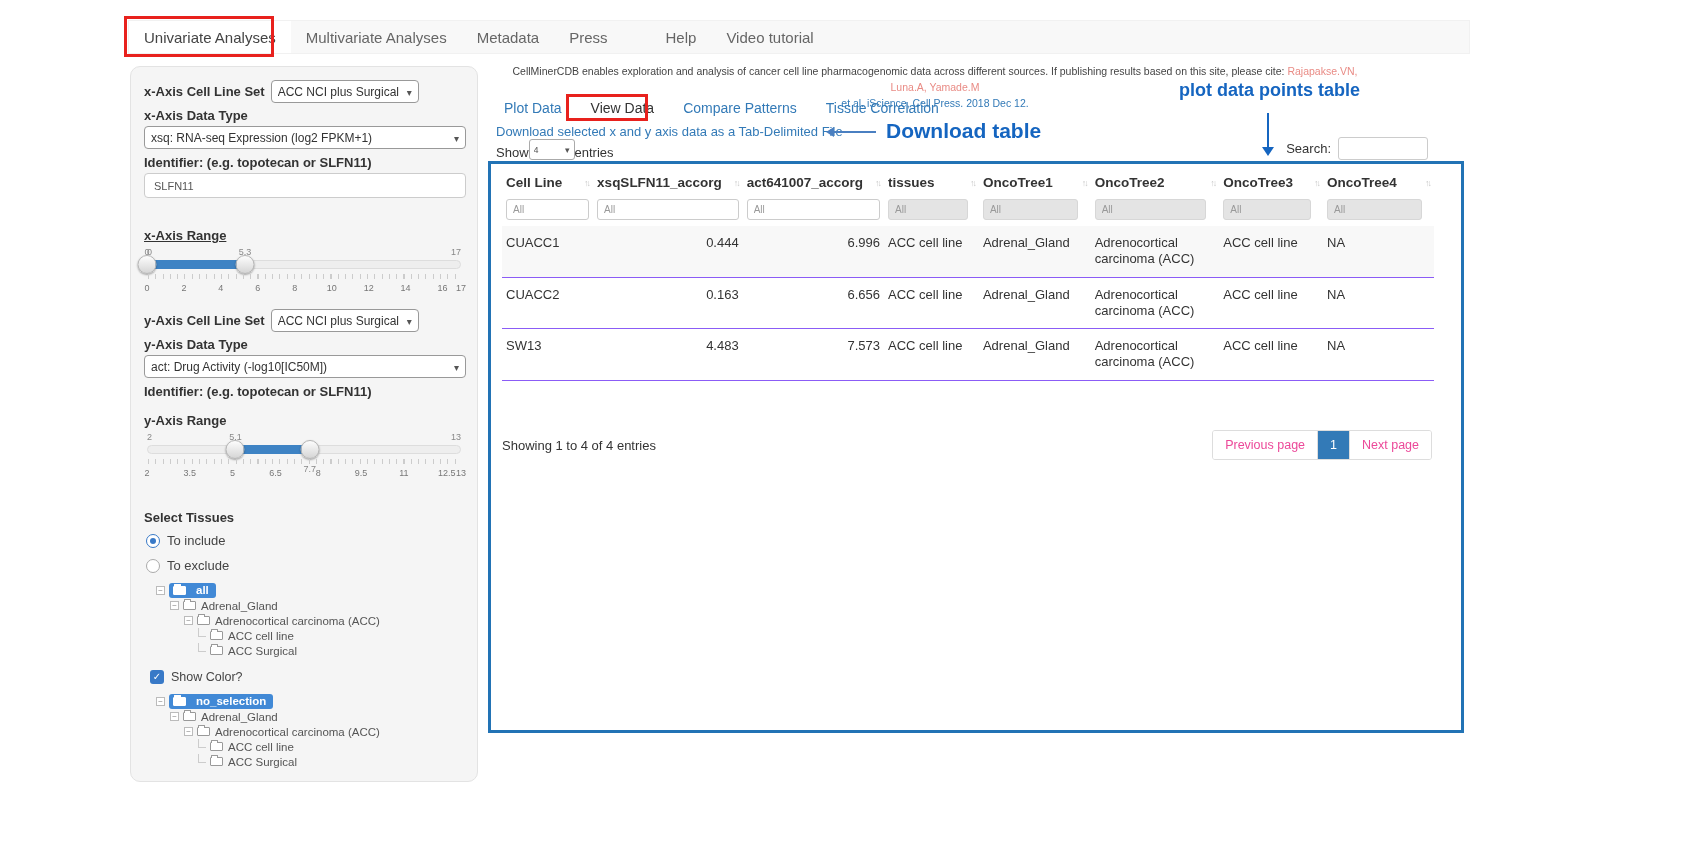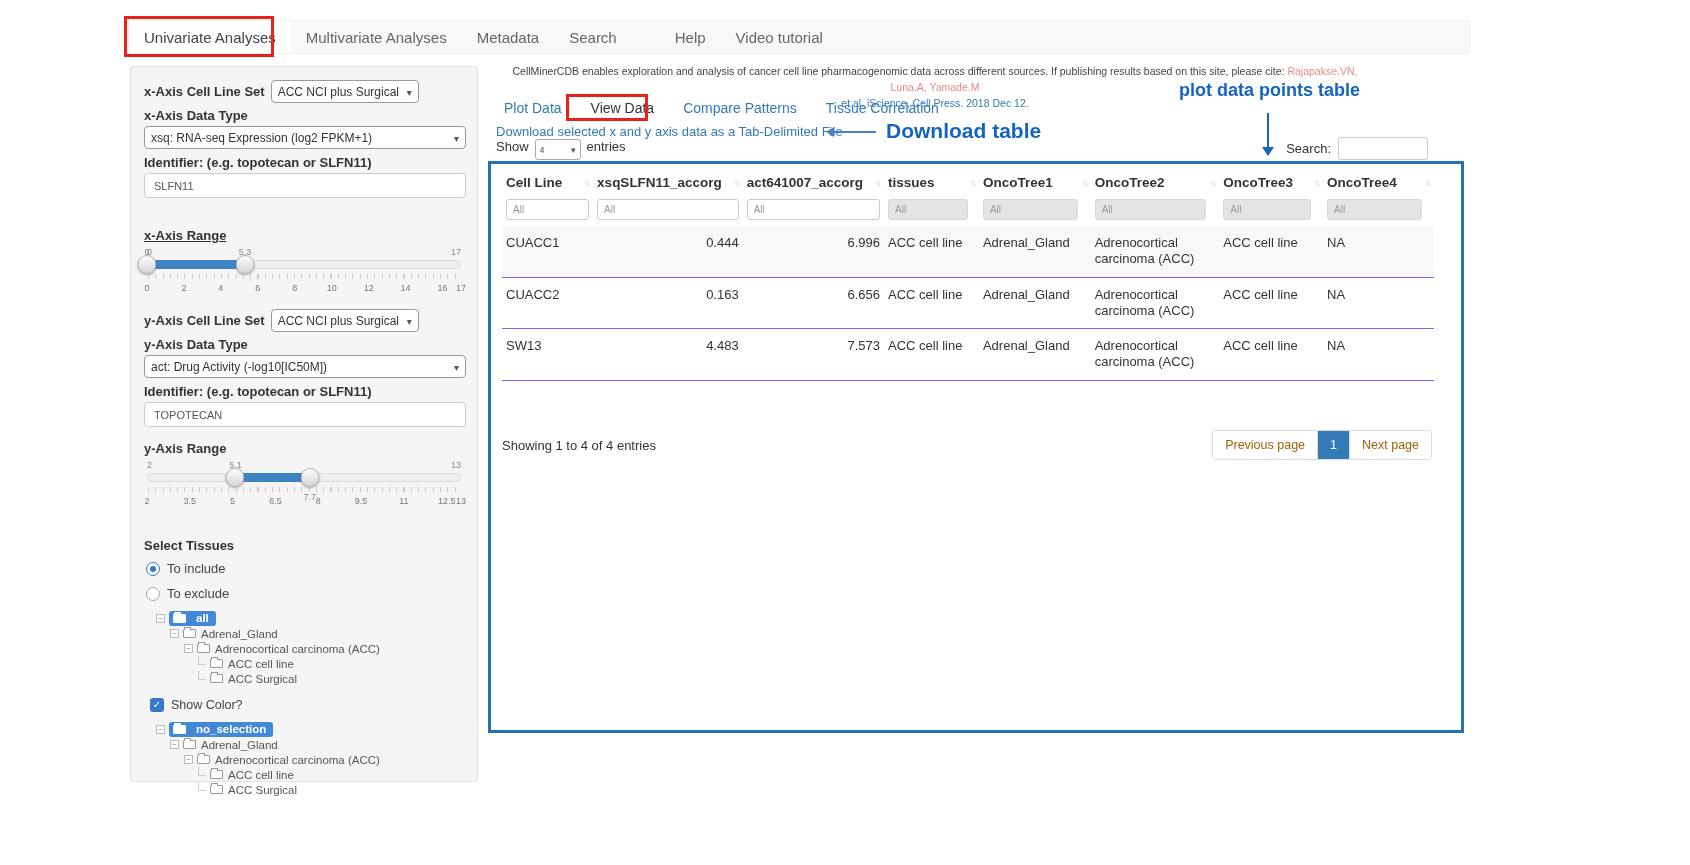--- a/index.html
+++ b/index.html
@@ -17,21 +17,21 @@
   
   .red-box { position:absolute; border:3px solid #e8211d; z-index:30; pointer-events:none; }
   .ann-text { position:absolute; font-weight:bold; color:#1565c0; z-index:30; white-space:nowrap; }
   .h-arrow { position:absolute; width:46px; height:2px; background:#4a7fc1; z-index:30; }
   .h-arrow::before { content:""; position:absolute; left:-9px; top:-4px; border:5px solid transparent; border-right:8px solid #4a7fc1; }
   .v-arrow { position:absolute; width:2px; height:40px; background:#1565c0; z-index:30; }
   .v-arrow::after { content:""; position:absolute; left:-5px; bottom:-9px; border:6px solid transparent; border-top:9px solid #1565c0; }
 
   
   .sidebar { position:absolute; left:130px; top:66px; width:348px; height:716px;
-    background:#f5f5f5; border:1px solid #e3e3e3; border-radius:2px; padding:13px 13px;
+    background:#f5f5f5; border:1px solid #e3e3e3; border-radius:10px; padding:13px 13px;
     font-size:13px; color:#333; }
   .lab { font-weight:bold; font-size:13px; color:#333; }
   .inline-row { display:flex; align-items:center; gap:6px; margin-bottom:5px; }
   .sel-wrap { position:relative; display:inline-block; }
   .sel-wrap::after { content:"▾"; position:absolute; right:7px; top:50%; transform:translateY(-50%);
     font-size:10px; color:#555; pointer-events:none; }
   select.sel { appearance:none; -webkit-appearance:none; background:#fff; border:1px solid #999;
     border-radius:4px; height:23px; font-size:12px; color:#333; padding:0 18px 0 6px;
     font-family:"Liberation Sans",sans-serif; }
   .sel.small { width:148px; }
@@ -81,21 +81,21 @@
 
   
   .citation { position:absolute; left:495px; top:64px; width:880px; text-align:center;
     font-size:10.5px; color:#444; line-height:1.5; }
   .cit-link { color:#e98b85; cursor:pointer; }
   .cit-link2 { color:#337ab7; cursor:pointer; }
   .tabs { position:absolute; left:504px; top:100px; display:flex; gap:29px; font-size:14px; }
   .tab { color:#337ab7; cursor:pointer; white-space:nowrap; }
   .tab.active { color:#333; }
   .download-link { position:absolute; left:496px; top:124px; font-size:13px; color:#337ab7; cursor:pointer; }
-  .show-row { position:absolute; left:496px; top:139px; display:flex; align-items:flex-start; gap:6px;
+  .show-row { position:absolute; left:496px; top:139px; display:flex; align-items:flex-end; 
     font-size:13px; color:#333; }
   select.mini { appearance:none; -webkit-appearance:none; width:46px; height:21px; border:1px solid #aaa;
     border-radius:3px; background:#fff; font-size:9px; color:#555; padding:0 4px;
     font-family:"Liberation Sans",sans-serif; }
   .mini-wrap { position:relative; display:inline-block; }
   .mini-wrap::after { content:"▾"; position:absolute; right:5px; top:50%; transform:translateY(-50%);
     font-size:9px; color:#555; pointer-events:none; }
   .search-row { position:absolute; right:262px; top:137px; display:flex; align-items:center; gap:7px;
     font-size:13px; color:#333; }
   .search-row input { width:90px; height:23px; border:1px solid #ccc; border-radius:3px; background:#fff;
@@ -114,34 +114,34 @@
   .dt td.num, .dt th.num .th-label { text-align:right; }
   td.filter-cell { padding:2px 4px 6px 4px; }
   input.flt { height:21px; border:1px solid #ccc; border-radius:3px; background:#fff; width:100%;
     font-size:10px; color:#555; padding:0 6px; font-family:"Liberation Sans",sans-serif; }
   input.flt::placeholder { color:#999; }
   input.flt.gray { background:#e4e4e4; border-color:#d7d7d7; width:92%; }
 
   .table-footer { position:absolute; left:502px; top:430px; width:930px; display:flex;
     justify-content:space-between; align-items:center; z-index:10; font-size:13px; color:#333; }
   .pg { display:flex; border:1px solid #ddd; border-radius:3px; overflow:hidden; font-size:12.5px; }
-  .pg-btn { padding:7px 12px; background:#fff; color:#a16207; cursor:pointer; }
+  .pg-btn { padding:7px 12px; background:#fff; color:#ec4899; cursor:pointer; }
   .pg-cur { padding:7px 12px; background:#337ab7; color:#fff; cursor:pointer; border-left:1px solid #ddd;
     border-right:1px solid #ddd; }
 </style>
 </head>
 <body>
 
 <div class="page">
 
   <div class="navbar" id="navbar">
       <div class="nav-item active">Univariate Analyses</div>
       <div class="nav-item">Multivariate Analyses</div>
       <div class="nav-item">Metadata</div>
-      <div class="nav-item">Search</div>
+      <div class="nav-item">Press</div>
       <div class="nav-item gap">Help</div>
       <div class="nav-item">Video tutorial</div>
     </div>
   <div class="red-box" style="left:124px; top:16px; width:150px; height:41px;"></div>
 
   <div class="sidebar">
 
     <div class="inline-row">
       <span class="lab">x-Axis Cell Line Set</span>
       <span class="sel-wrap"><select class="sel small"><option>ACC NCI plus Surgical</option></select></span>
@@ -174,21 +174,20 @@
         <span class="sl-tick" style="left: 100%;">17</span>
       </div>
 
     <div class="inline-row" style="">
       <span class="lab">y-Axis Cell Line Set</span>
       <span class="sel-wrap"><select class="sel small"><option>ACC NCI plus Surgical</option></select></span>
     </div>
     <div class="lab">y-Axis Data Type</div>
     <div class="mt3"><span class="sel-wrap"><select class="sel full"><option>act: Drug Activity (-log10[IC50M])</option></select></span></div>
     <div class="lab mt6">Identifier: (e.g. topotecan or SLFN11)</div>
-    <div class="mt3"><input class="text" value="TOPOTECAN" style=""></div>
 
     <div class="lab" style="margin-top:14px;">y-Axis Range</div>
     <div class="slider">
         <div class="sl-track"></div>
         <div class="sl-bar" style="left: 28.1818%; width: 23.6364%;"></div>
         <span class="sl-label edge-l">2</span>
         <span class="sl-label edge-r">13</span>
         <span class="sl-label" style="left: 28.1818%;">5.1</span>
         <span class="sl-label" style="left: 51.8182%; margin-top: 32px;">7.7</span>
         <div class="sl-handle" style="left: 28.1818%;"></div>

